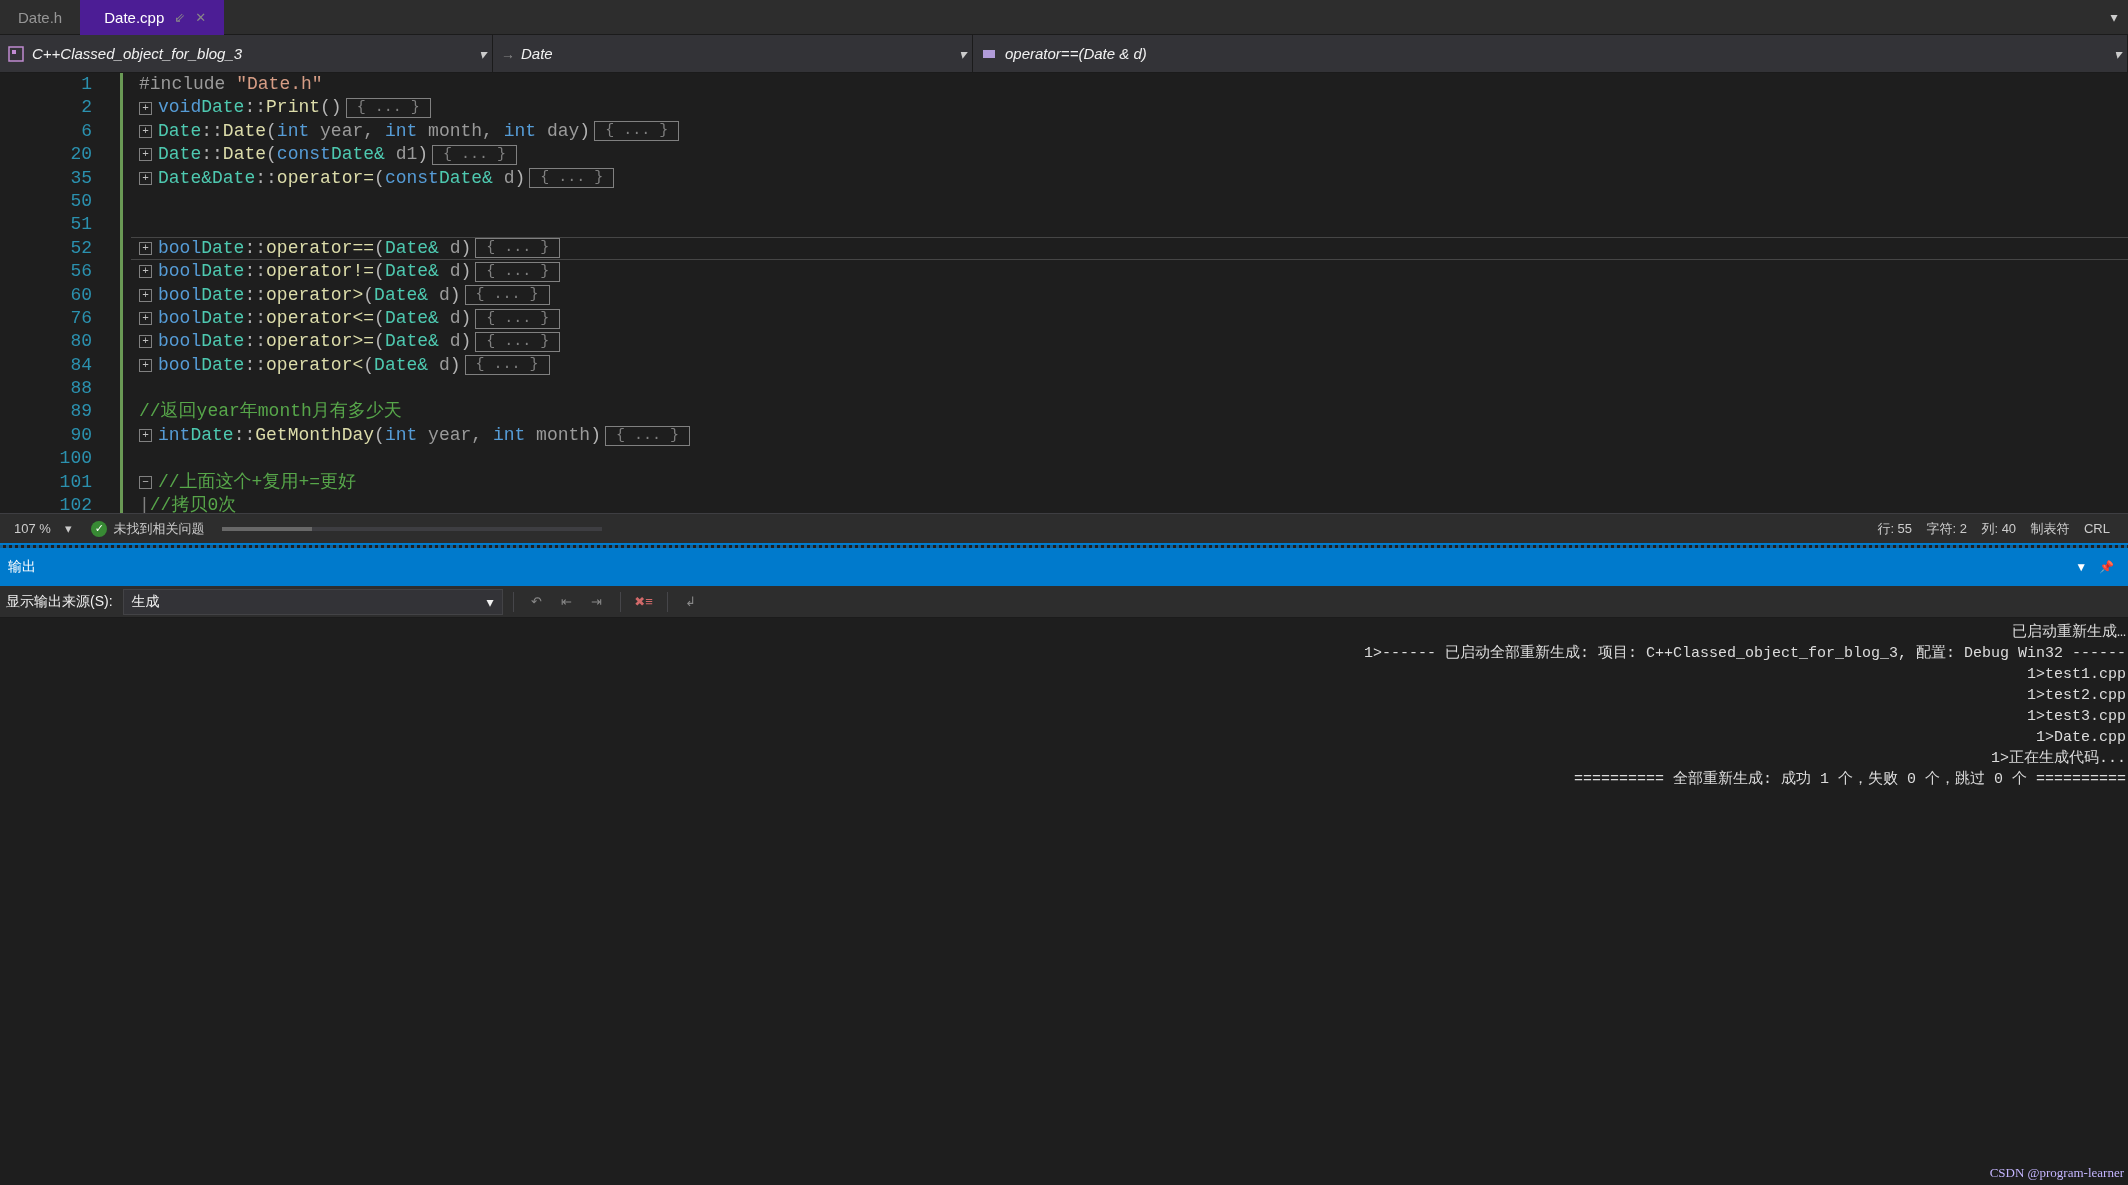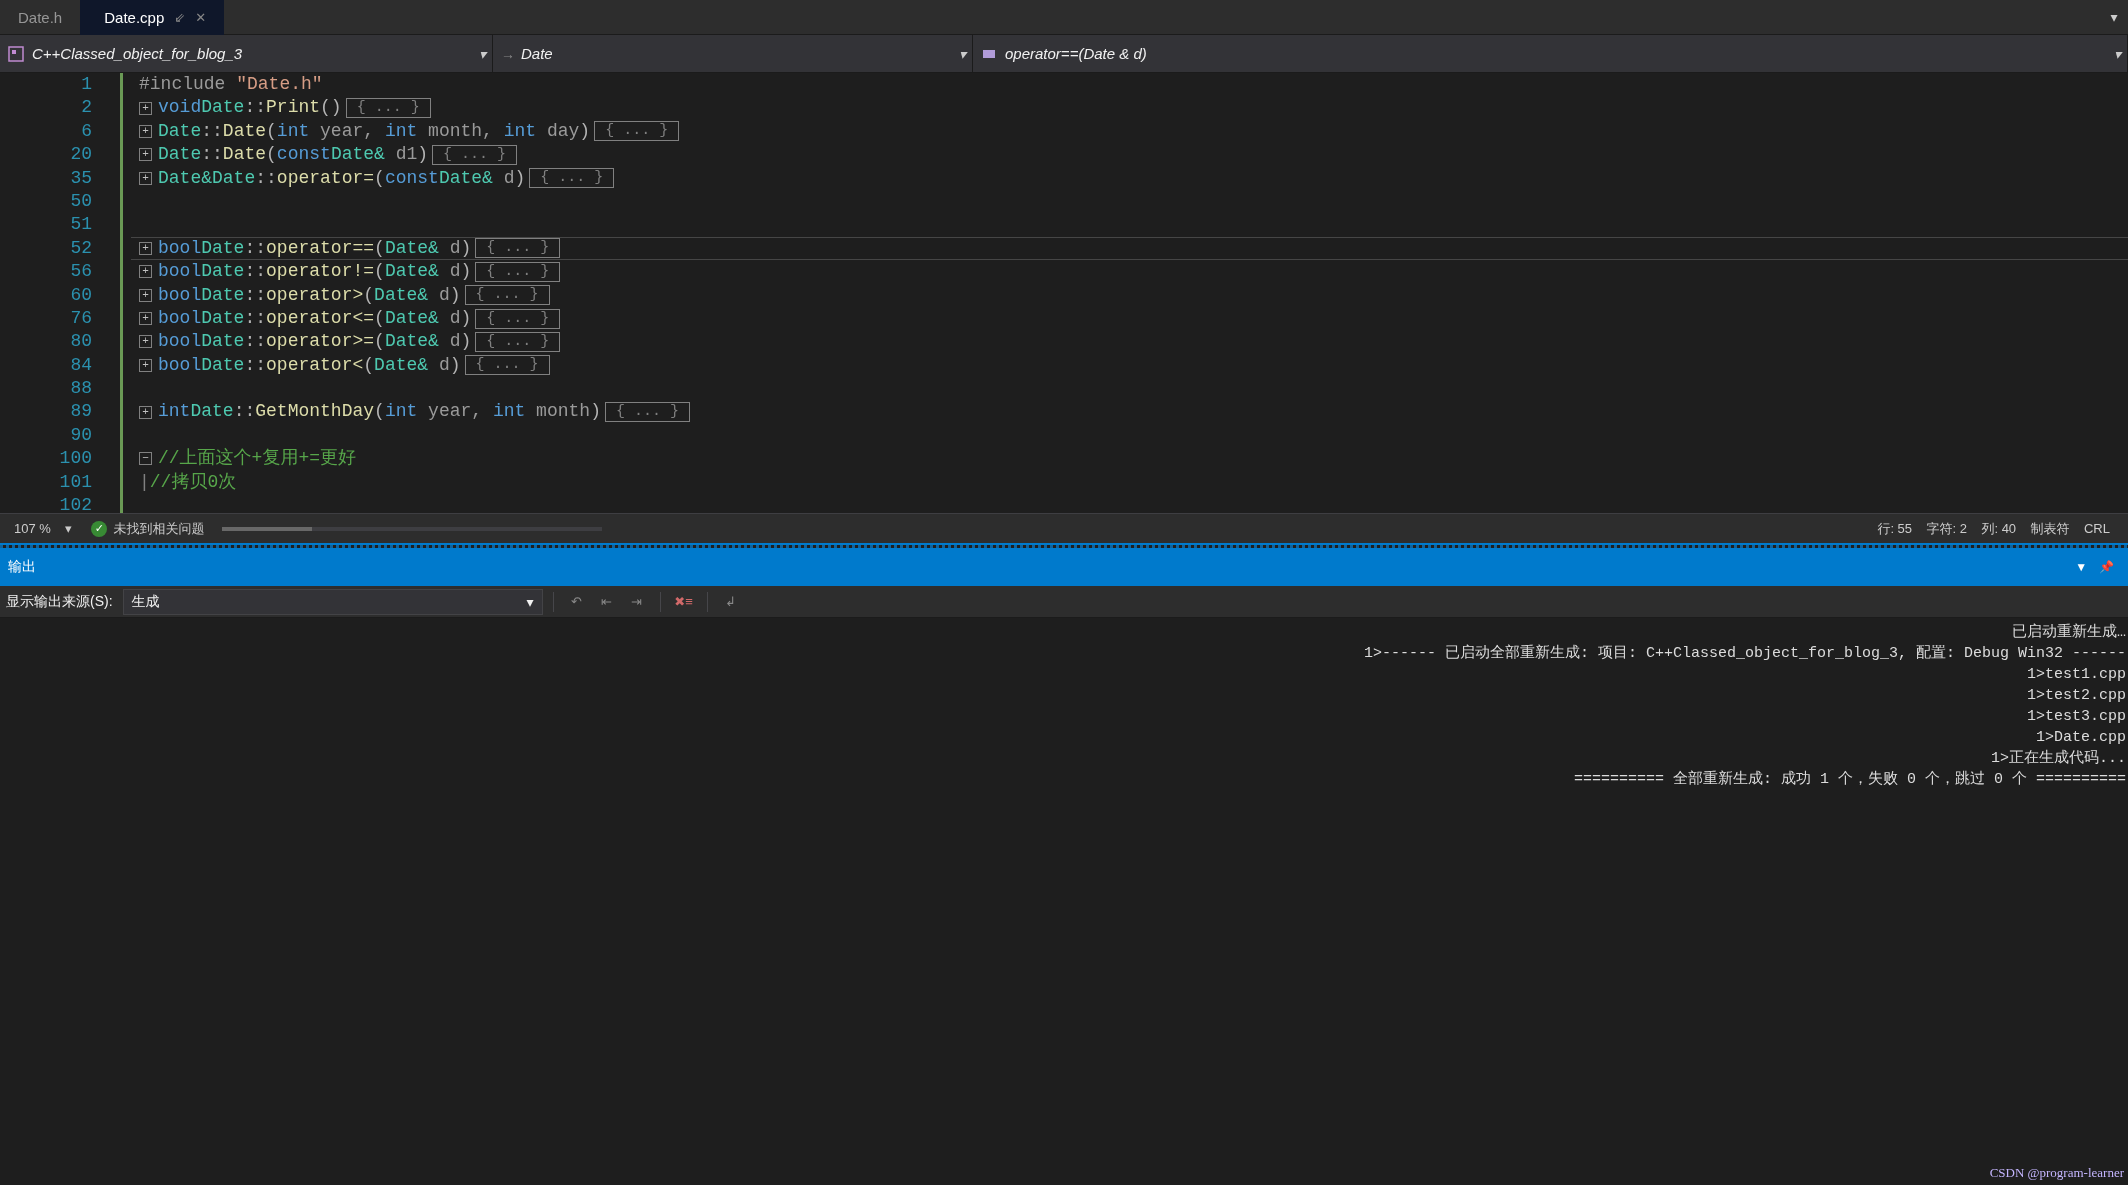--- a/index.html
+++ b/index.html
@@ -1,19 +1,19 @@
 <!DOCTYPE html>
 <html><head>
 <meta charset="utf-8">
 <style>
 * { margin:0; padding:0; box-sizing:border-box; }
 body { font-family:"Segoe UI","Microsoft YaHei",sans-serif; background:#1e1e1e; color:#d4d4d4; font-size:14px; overflow:hidden; width:2128px; height:1185px; }
 .tab-bar { background:#2d2d2d; height:35px; display:flex; border-bottom:1px solid #1b1b1b; }
 .tab { padding:0 18px; height:35px; display:flex; align-items:center; color:#969696; font-size:15px; cursor:pointer; position:relative; }
-.tab.active { background:#0f172a; color:#fff;padding-left:24px; }
+.tab.active { background:#4c1d95; color:#fff;padding-left:24px; }
 .tab-close,.tab-pin { margin-left:10px; color:#888; font-size:13px; }
 .tab-spacer { flex:1; }
 .tab-dropdown-caret { width:28px; display:flex; align-items:center; justify-content:center; color:#ccc; }
 .crumb-bar { height:38px; background:#333337; display:flex; border-bottom:1px solid #1b1b1b; }
 .crumb { display:flex; align-items:center; padding:0 8px; flex:1; border-right:1px solid #1b1b1b; position:relative;font-style:italic; }
 .crumb-icon { width:16px; height:16px; margin-right:8px; display:inline-flex; align-items:center; justify-content:center; }
 .crumb-text { color:#f1f1f1; font-size:15px; white-space:nowrap; overflow:hidden; }
 .crumb-caret { position:absolute; right:6px; color:#ccc; }
 .crumb-arrow { color:#888; margin-right:6px; font-size:14px; }
 .editor-wrap { height:440px; display:flex; background:#1e1e1e; position:relative; }
@@ -40,21 +40,21 @@
 .status-icon { width:16px; height:16px; border-radius:50%; background:#388a34; display:flex; align-items:center; justify-content:center; color:#fff; font-size:11px; }
 .cursor-info { padding:0 18px; white-space:pre; }
 .mini-scroll { width:380px; height:4px; margin:0 12px; background:#3e3e42; position:relative; }
 .mini-thumb { position:absolute; left:0; width:90px; height:4px; background:#686868; }
 .dotted-sep { height:5px; background:repeating-linear-gradient(90deg,#0e639c 0 3px,transparent 3px 6px); border-top:2px solid #007acc; }
 .output-header { background:#007acc; color:#fff; height:38px; display:flex; align-items:center; padding:0 8px; font-size:14px; }
 .output-header-spacer { flex:1; }
 .hdr-icon { padding:0 6px; cursor:pointer; color:#fff; font-size:12px; }
 .output-toolbar { height:32px; background:#2d2d2d; display:flex; align-items:center; padding:12px 6px; gap:4px; border-bottom:1px solid #1b1b1b; }
 .out-label { color:#f1f1f1; font-size:14px; padding-right:6px; }
-.out-select { background:#333337; border:1px solid #434346; color:#f1f1f1; padding:3px 8px; font-size:14px; width:420px; height:26px; display:flex; align-items:center; justify-content:space-between; }
+.out-select { background:#333337; border:1px solid #434346; color:#f1f1f1; padding:3px 8px; font-size:14px; width:380px; height:26px; display:flex; align-items:center; justify-content:space-between; }
 .tool-sep { width:1px; height:20px; background:#46464a; margin:0 6px; }
 .tool-btn { width:26px; height:26px; display:flex; align-items:center; justify-content:center; color:#888; font-size:13px; }
 .output-body { background:#1e1e1e; font-family:"NSimSun","SimSun","Courier New",monospace; font-size:15px; line-height:21px; color:#dcdcdc; padding:4px 2px; }
 .output-body div { white-space:pre;text-align:right; }
 .watermark { position:absolute; right:4px; bottom:4px; color:#c4b5fd; font-size:13px; font-family:Liberation Serif, serif; }
 </style>
 </head>
 <body>
 
 <div class="tab-bar">
@@ -143,20 +143,21 @@
 
     <div class="cl"><span class="fold-plus">+</span><span class="k-blue">bool</span> <span class="k-type">Date</span><span class="k-punc">::</span><span class="k-func">operator&gt;</span><span class="k-punc">(</span><span class="k-type">Date&amp;</span><span class="k-param"> d</span><span class="k-punc">)</span><span class="collapsed-box">{ ... }</span></div>
 
     <div class="cl"><span class="fold-plus">+</span><span class="k-blue">bool</span> <span class="k-type">Date</span><span class="k-punc">::</span><span class="k-func">operator&lt;=</span><span class="k-punc">(</span><span class="k-type">Date&amp;</span><span class="k-param"> d</span><span class="k-punc">)</span><span class="collapsed-box">{ ... }</span></div>
 
     <div class="cl"><span class="fold-plus">+</span><span class="k-blue">bool</span> <span class="k-type">Date</span><span class="k-punc">::</span><span class="k-func">operator&gt;=</span><span class="k-punc">(</span><span class="k-type">Date&amp;</span><span class="k-param"> d</span><span class="k-punc">)</span><span class="collapsed-box">{ ... }</span></div>
 
     <div class="cl"><span class="fold-plus">+</span><span class="k-blue">bool</span> <span class="k-type">Date</span><span class="k-punc">::</span><span class="k-func">operator&lt;</span><span class="k-punc">(</span><span class="k-type">Date&amp;</span><span class="k-param"> d</span><span class="k-punc">)</span><span class="collapsed-box">{ ... }</span></div>
 
     <div class="cl"></div>
+    <div class="cl">   <span class="k-comm">//返回year年month月有多少天</span></div>
 
     <div class="cl"><span class="fold-plus">+</span><span class="k-blue">int</span> <span class="k-type">Date</span><span class="k-punc">::</span><span class="k-func">GetMonthDay</span><span class="k-punc">(</span><span class="k-blue">int</span><span class="k-param"> year, </span><span class="k-blue">int</span><span class="k-param"> month</span><span class="k-punc">)</span><span class="collapsed-box">{ ... }</span></div>
 
     <div class="cl"></div>
     <div class="cl"><span class="fold-plus">−</span><span class="k-comm">//上面这个+复用+=更好</span></div>
     <div class="cl"> <span style="color:#808080">|</span><span class="k-comm">//拷贝0次</span></div>
   </div>
 </div>
 
 <div class="zoom-bar">

